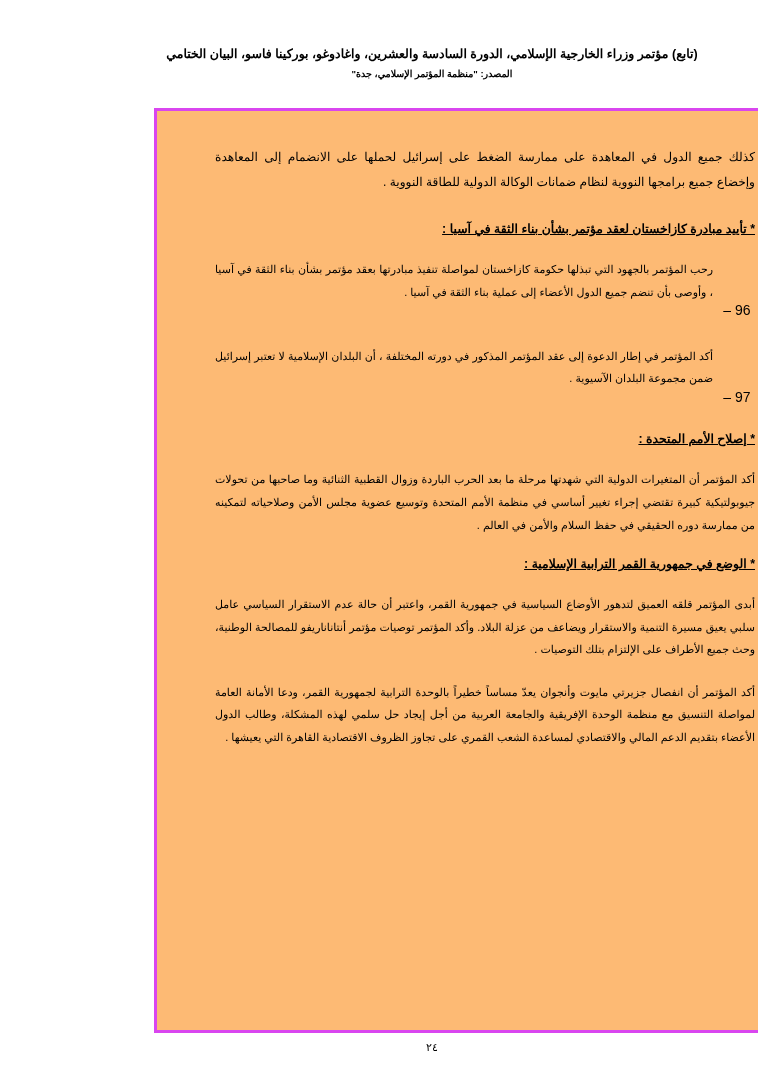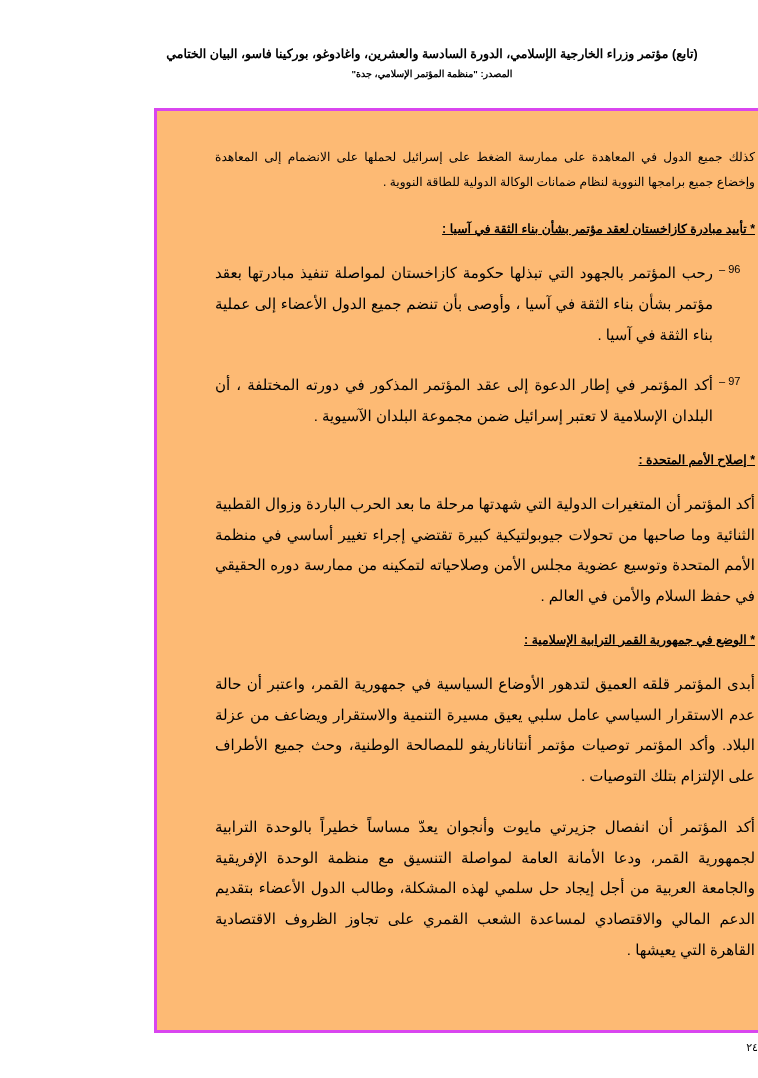--- a/index.html
+++ b/index.html
@@ -73,30 +73,31 @@
   
   .item {
     display: flex;
     flex-direction: row;
     margin-bottom: 20px;
     direction: rtl;
   }
   .item-num {
     flex: 0 0 auto;
     width: 42px;
-    font-size: 11px;
+    font-size: 14px;
     line-height: 2.05;
-    text-align: left;
+    text-align: center;
     white-space: nowrap;
     padding-left: 6px;
     box-sizing: border-box;
+    margin-top: 38px;
   }
   .item-text {
     flex: 1 1 auto;
-    font-size: 15px;
+    font-size: 11px;
     line-height: 2.05;
     text-align: justify;
   }
   
   .section-heading {
     font-size: 12.4px;
     font-weight: bold;
     text-decoration: underline;
     margin: 26px 0 22px 0;
     direction: rtl;
@@ -104,20 +105,21 @@
   }
   .section-heading.tight {
     margin-top: 14px;
   }
   
   .footer {
     position: absolute;
     bottom: 24px;
     left: 0;
     right: 0;
+    text-align: center;
     font-size: 11px;
     direction: rtl;
   }
 </style>
 </head>
 <body>
 
 <div class="page">
 
   <div class="header">

